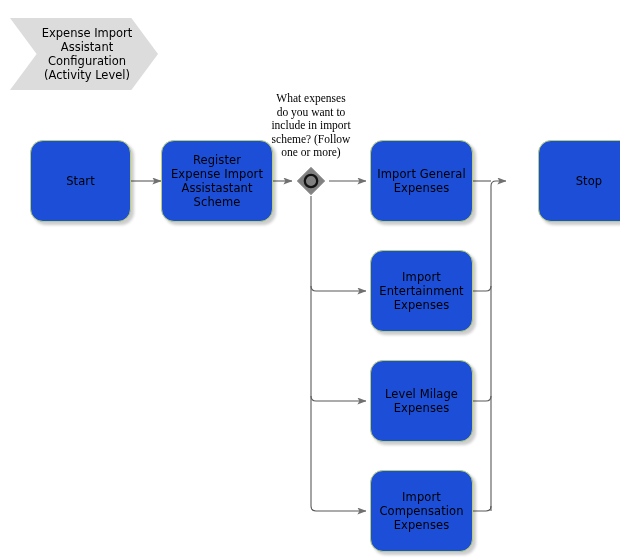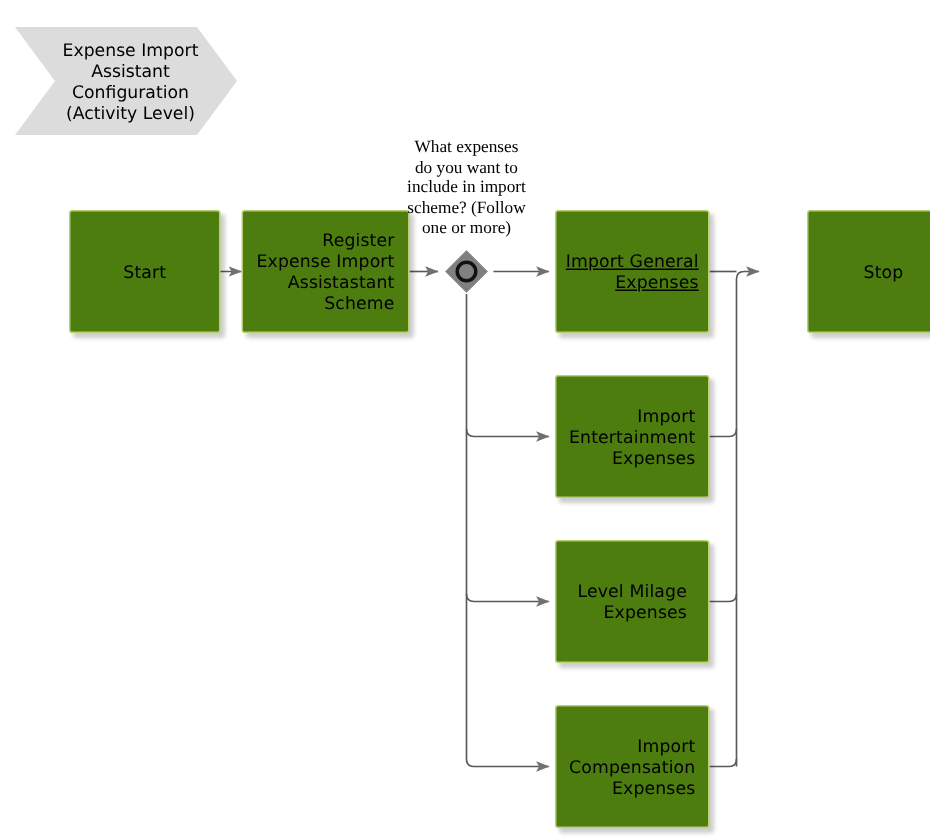--- a/index.html
+++ b/index.html
@@ -26,27 +26,27 @@
     top: 0;
     width: 620px;
     height: 560px;
     pointer-events: none;
   }
   .node {
     position: absolute;
     box-sizing: border-box;
   }
   .task-box {
-    background: #4d7c0f;
+    background: #1d4ed8;
     border: 1px solid #b8d070;
-    border-radius: 2px;
+    border-radius: 13px;
     display: flex;
     align-items: center;
     justify-content: center;
-    text-align: right;
+    text-align: center;
     color: #000000;
     font-size: 11.5px;
     line-height: 14px;
     letter-spacing: 0.1px;
     box-shadow: 3px 3px 3px rgba(0,0,0,0.20);
   }
   .task-label {
     display: block;
     padding: 0 6px;
     white-space: pre-line;
@@ -127,21 +127,21 @@
     <path class="edge-line" d="M473,511 L486,511 Q491,511 491,506"></path>
   </svg>
 
   <div class="pool-chevron" style="left:10px; top:18px; width:148px; height:72px;">
     <span class="pool-label">Expense Import
 Assistant
 Configuration
 (Activity Level)</span>
   </div>
 
-  <div class="node task-box" style="left:30px; top:140px; width:101px; height:82px;margin-left:16px;">
+  <div class="node task-box" style="left:30px; top:140px; width:101px; height:82px;">
     <span class="task-label">Start</span>
   </div>
 
   <div class="node task-box" style="left:161px; top:140px; width:112px; height:82px;">
     <span class="task-label">Register
 Expense Import
 Assistastant
 Scheme</span>
   </div>
 
@@ -152,21 +152,21 @@
 one or more)</div>
 
   <div class="gateway" style="left:296px; top:166px;">
     <svg width="30" height="30" viewBox="0 0 30 30">
       <polygon points="15,1.5 28.5,15 15,28.5 1.5,15" fill="#808080" stroke="#6e6e6e" stroke-width="1"></polygon>
       <polygon points="15,1.5 28.5,15 15,28.5 1.5,15" fill="none" stroke="#9b9b9b" stroke-width="0.6"></polygon>
       <circle cx="15" cy="15" r="6.2" fill="none" stroke="#111111" stroke-width="2.3"></circle>
     </svg>
   </div>
 
-  <div class="node task-box" style="left:370px; top:140px; width:103px; height:82px;text-decoration:underline;">
+  <div class="node task-box" style="left:370px; top:140px; width:103px; height:82px;">
     <span class="task-label">Import General
 Expenses</span>
   </div>
 
   <div class="node task-box" style="left:370px; top:250px; width:103px; height:82px;">
     <span class="task-label">Import
 Entertainment
 Expenses</span>
   </div>
 

